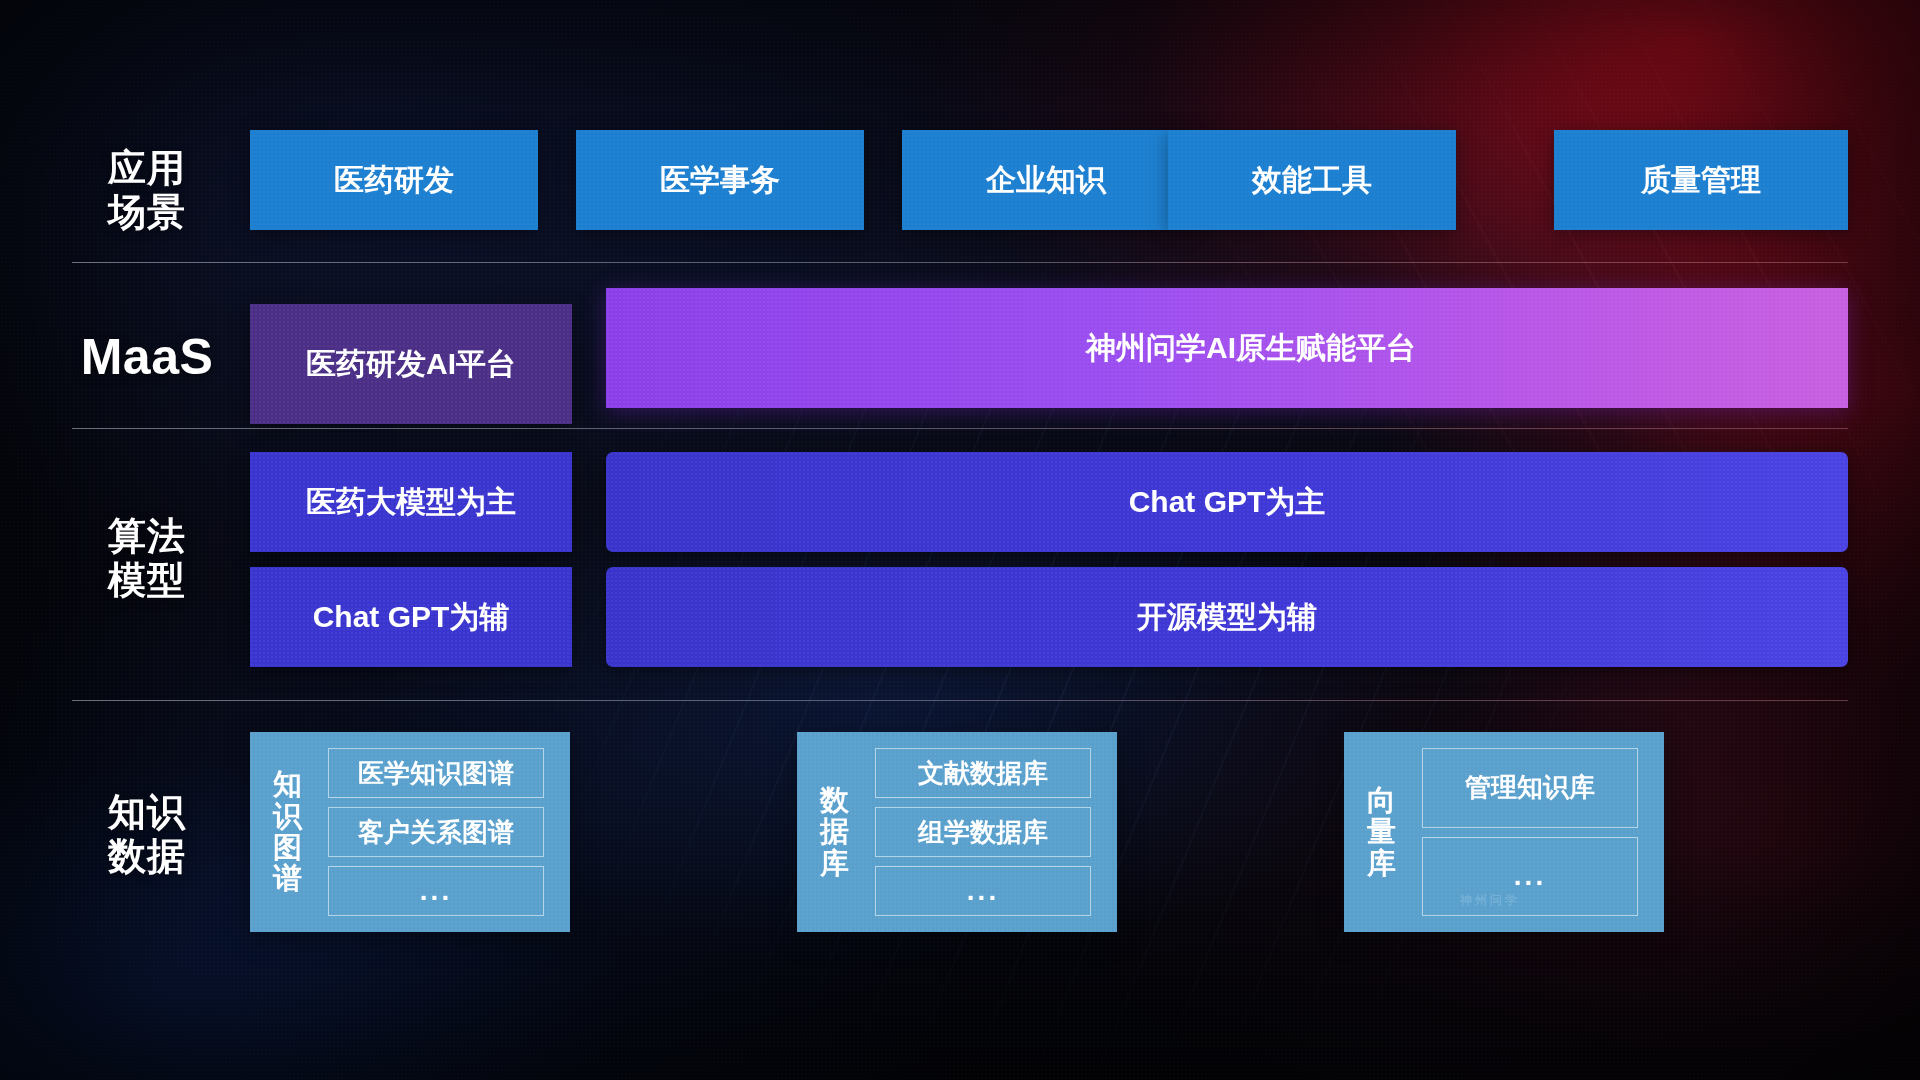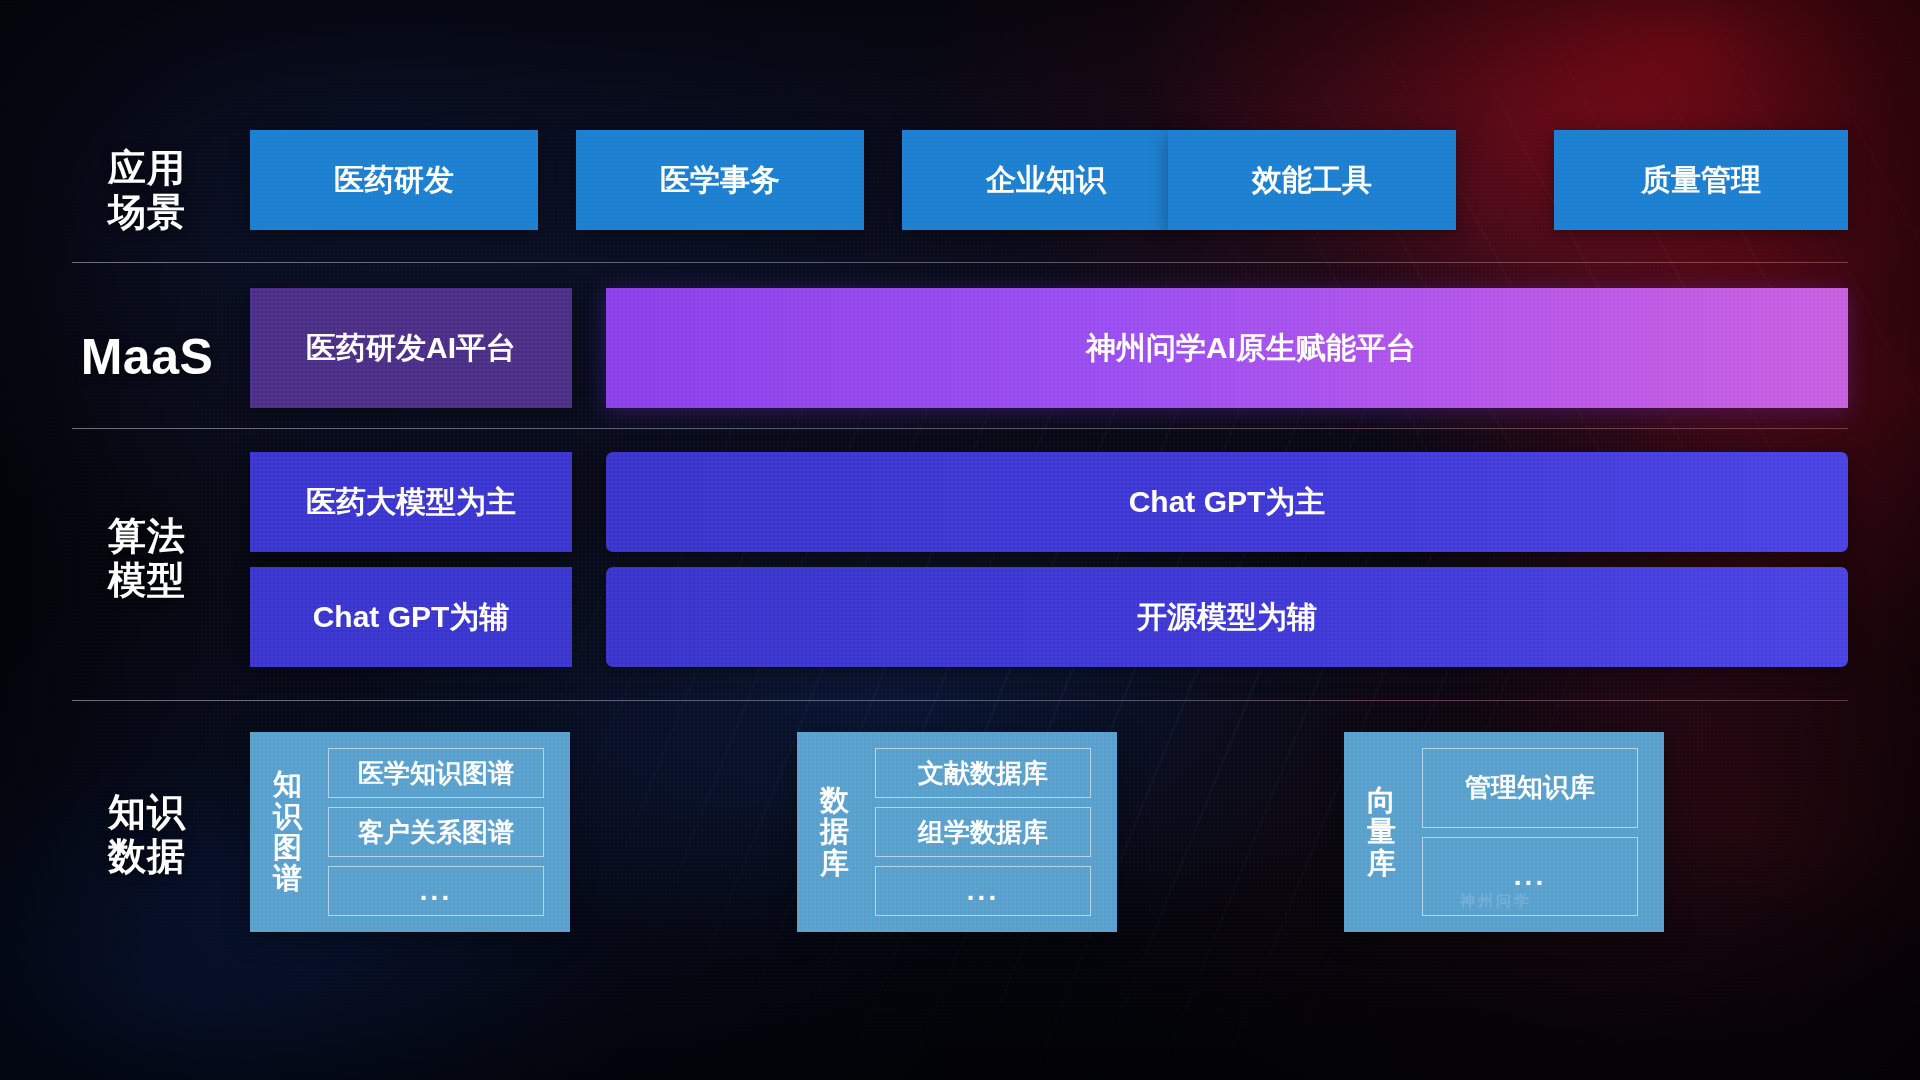--- a/index.html
+++ b/index.html
@@ -235,21 +235,21 @@
   }
   .kd-item.ellipsis {
     font-size: 28px;
     letter-spacing: 3px;
     font-weight: 700;
   }
 
   .watermark {
     position: absolute;
     color: rgba(255,255,255,0.16);
-    font-size: 15px;
+    font-size: 12px;
     letter-spacing: 3px;
     font-weight: 700;
     pointer-events: none;
     text-align: center;
   }
 </style>
 </head>
 <body>
 
 <div id="stage">
@@ -276,21 +276,21 @@
       <div class="card app-card" style="left:504px;  width:288px;">医学事务</div>
       <div class="card app-card" style="left:830px;  width:288px;">企业知识</div>
       <div class="card app-card" style="left:1096px; width:288px;">效能工具</div>
       <div class="card app-card" style="left:1482px; width:294px;">质量管理</div>
     </div>
 
     <div class="divider" style="top:262px;"></div>
 
     <div class="row" style="top:288px;">
       <div class="row-label en" style="top:40px;">MaaS</div>
-      <div class="card maas-left" style="left:178px; width:322px;">医药研发AI平台</div>
+      <div class="card maas-left" style="left:178px; width:322px;margin-top:16px;">医药研发AI平台</div>
       <div class="card maas-right" style="left:534px; width:1242px;padding-left:48px;">神州问学AI原生赋能平台</div>
     </div>
 
     <div class="divider" style="top:428px;"></div>
 
     <div class="row" style="top:452px;">
       <div class="row-label cn" style="top:62px;">
         <div>算法</div>
         <div>模型</div>
       </div>

